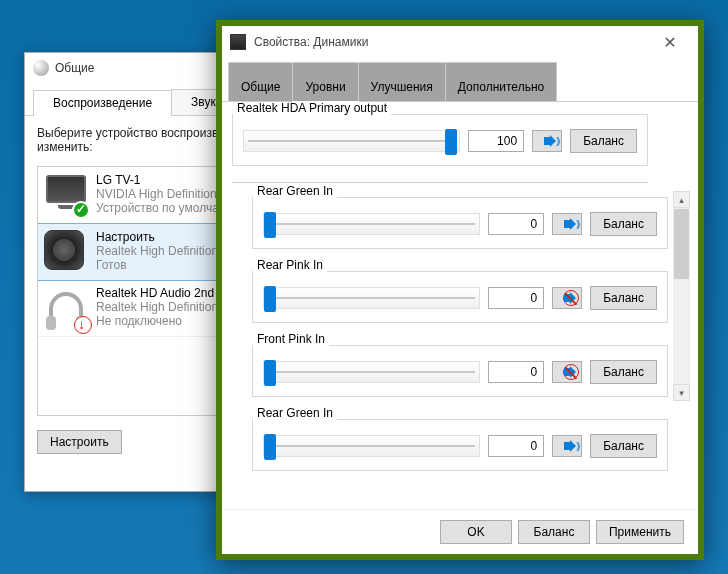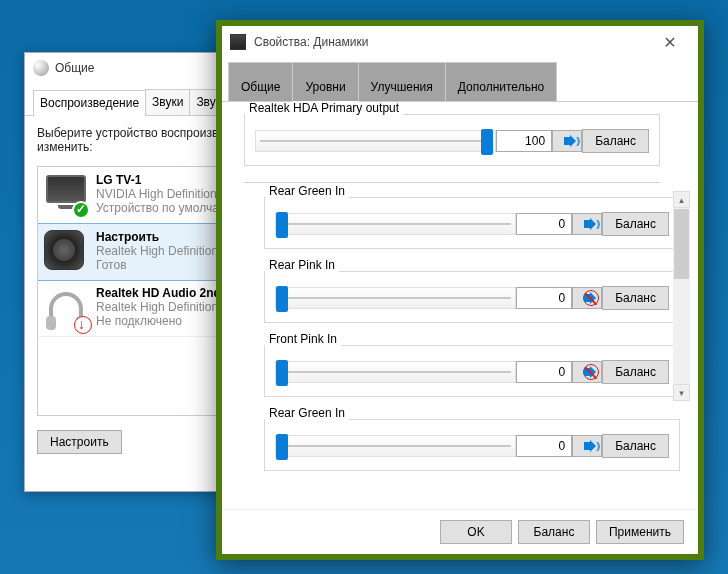--- a/index.html
+++ b/index.html
@@ -3,28 +3,28 @@
 <meta charset="utf-8">
 <style>
 * { box-sizing: border-box; margin: 0; padding: 0; font-family: "Segoe UI", Tahoma, sans-serif; font-size: 12px; }
 body { width: 728px; height: 574px; background: linear-gradient(to bottom, #0a6ba5 0%, #1578b5 100%); position: relative; overflow: hidden; }
 
 
 .sound-window { position: absolute; left: 24px; top: 52px; width: 420px; height: 440px; background: #fff; border: 1px solid #aab; box-shadow: 0 3px 12px rgba(0,0,0,0.3); }
 .sound-title { height: 30px; display: flex; align-items: center; padding: 0 8px; color: #333; background: #fff; }
 .sound-title .ic { width: 16px; height: 16px; margin-right: 6px; border-radius: 50%; background: radial-gradient(circle at 30% 30%, #fff, #ccc, #999); }
 .sound-tabs { display: flex; padding: 6px 8px 0 8px; border-bottom: 1px solid #ccc; }
-.sound-tab { padding: 5px 6px 6px; border: 1px solid #ccc; border-bottom: none; margin-right: -1px; background: #f7f7f7; cursor: pointer; }
+.sound-tab { padding: 5px 19px 6px; border: 1px solid #ccc; border-bottom: none; margin-right: -1px; background: #f7f7f7; cursor: pointer; }
 .sound-tab.active { background: #fff; position: relative; top: 1px; }
 .instr { padding: 10px 12px 6px 12px; color: #222; }
 .device-list { border: 1px solid #ccc; margin: 6px 12px 10px 12px; height: 250px; overflow: hidden; }
 .device { display: flex; padding: 6px; border-bottom: 1px solid #eee; }
 .device.selected { background: #e5f1fb; border: 1px solid #7bb4e3; margin: -1px; }
 .dev-icon { width: 44px; height: 44px; margin-right: 8px; position: relative; }
-.dev-texts .nm { font-weight: 700; color: #000; }
+.dev-texts .nm { font-weight: 400; color: #000; }
 .dev-texts .sub { color: #888; }
 .monitor { width: 40px; height: 28px; background: linear-gradient(#333,#555); border: 2px solid #666; border-radius: 3px; margin: 2px auto 0; }
 .monitor::after { content:""; display:block; width:16px; height:4px; background:#666; margin:28px auto 0; border-radius:0 0 3px 3px;}
 .check { position:absolute; bottom:-2px; right:-2px; width:18px; height:18px; border-radius:50%; background:#1aa61a; border:2px solid #fff; }
 .check::after { content:"✓"; color:#fff; font-size:12px; position:absolute; left:2px; top:-1px; font-weight:bold; }
 .speaker { width:40px; height:40px; border-radius:8px; background:radial-gradient(circle at 50% 50%, #666 0%, #444 40%, #222 42%, #555 100%); border:1px solid #333; }
 .headphone { width:34px; height:30px; border:4px solid #aaa; border-bottom:none; border-radius:20px 20px 0 0; margin:6px auto 0; position:relative; }
 .headphone::before, .headphone::after { content:""; position:absolute; width:10px; height:14px; background:#bbb; border-radius:4px; bottom:-8px; }
 .headphone::before { left:-7px; } .headphone::after { right:-7px; }
 .err { position:absolute; bottom:-4px; right:-4px; width:18px; height:18px; border-radius:50%; background:#fff; border:1px solid #d22; }
@@ -34,24 +34,24 @@
 
 
 .prop-window { position: absolute; left: 216px; top: 20px; width: 488px; height: 540px; background: #fff; border: 6px solid #4d7c0f; box-shadow: 0 5px 25px rgba(0,0,0,0.5); display: flex; flex-direction: column; }
 .prop-title { height: 32px; display: flex; align-items: center; padding: 0 8px; }
 .prop-title .icn { width:16px; height:16px; margin-right:8px; background:linear-gradient(#444,#222); border:1px solid #333; }
 .prop-title .tx { color: #444; flex: 1; }
 .close-x { width: 40px; text-align: center; font-size: 16px; color: #555; cursor: pointer; }
 .prop-tabs { display: flex; padding: 4px 6px 0 6px; }
 .ptab { padding: 17px 12px 7px; border: 1px solid #ccc; border-bottom: none; margin-right: -1px; background: #a3a3a3; cursor: pointer; position: relative; }
 .ptab.active { border-bottom: 1px solid #fff; z-index: 2; }
-.prop-body { border-top: 1px solid #ccc; margin-top: -1px; flex: 1; padding: 12px 10px 10px 22px; position: relative; overflow: hidden; }
+.prop-body { border-top: 1px solid #ccc; margin-top: -1px; flex: 1; padding: 12px 10px 10px 10px; position: relative; overflow: hidden; }
 .group { border: 1px solid #d8d8d8; padding: 14px 10px 12px 10px; margin-bottom: 22px; position: relative; width: 416px; }
 .group-label { position: absolute; top: -14px; left: 0; background: #fff; padding: 0 4px; color: #000; }
-.ctrl-row { display: flex; align-items: center; }
+.ctrl-row { display: flex; align-items: center; gap: 8px; }
 .track { flex: 1; height: 22px; position: relative; background: linear-gradient(to bottom, #fff, #f0f0f0); border: 1px solid #e0e0e0; }
 .track::before { content:""; position:absolute; left:4px; right:4px; top:50%; height:2px; background:#c8c8c8; transform:translateY(-50%); }
 .thumb { position:absolute; top:-2px; width:12px; height:26px; background:#0a7dd8; border-radius:2px; cursor:pointer; }
 .valbox { width: 56px; height: 22px; border: 1px solid #aaa; text-align: right; padding: 2px 6px; background: #fff; }
 .sndicon { width: 30px; height: 22px; border: 1px solid #adadad; background: #e1e1e1; display:flex; align-items:center; justify-content:center; cursor:pointer; position:relative; }
 .spk { width:6px; height:8px; background:#0a7dd8; position:relative; }
 .spk::after { content:""; position:absolute; left:6px; top:-2px; border:6px solid transparent; border-left:6px solid #0a7dd8; }
 .waves { position:absolute; right:3px; font-size:9px; color:#0a7dd8; letter-spacing:-2px; }
 .muted { color:#c22; }
 .muted::before { content:""; position:absolute; width:14px; height:14px; border:1.5px solid #c22; border-radius:50%; right:2px; }

